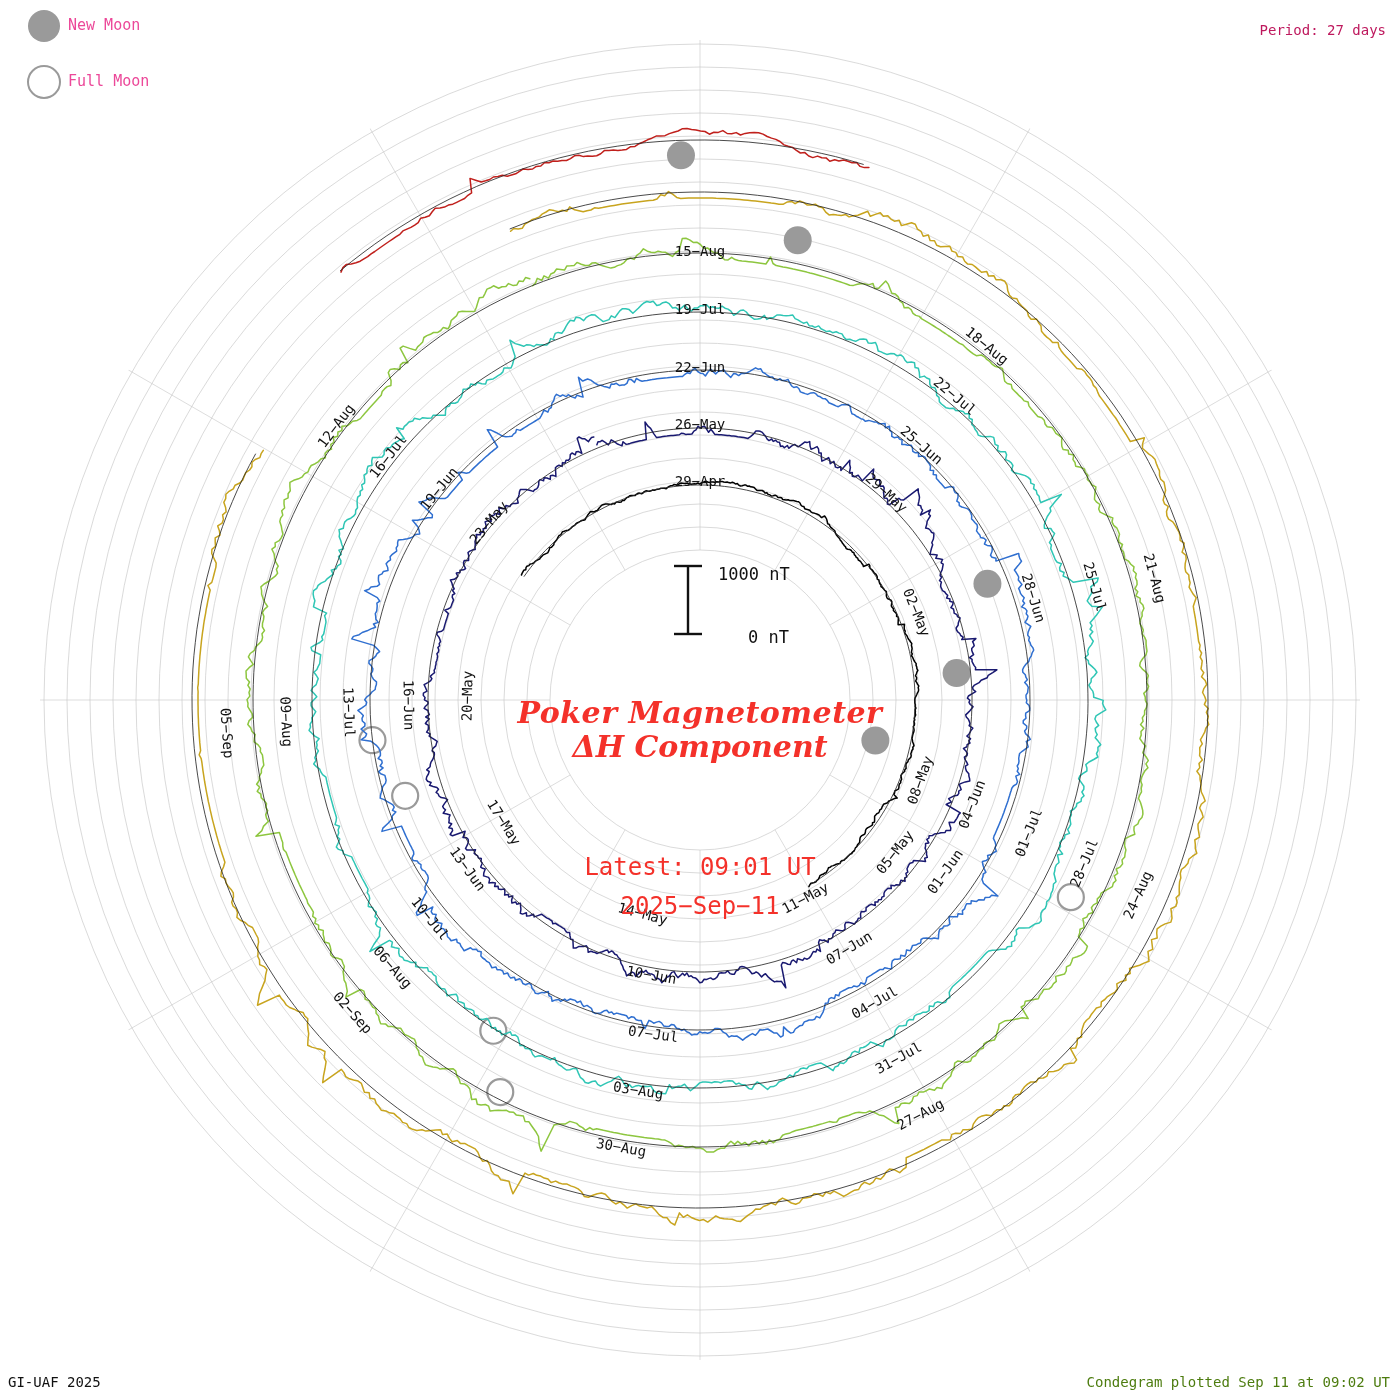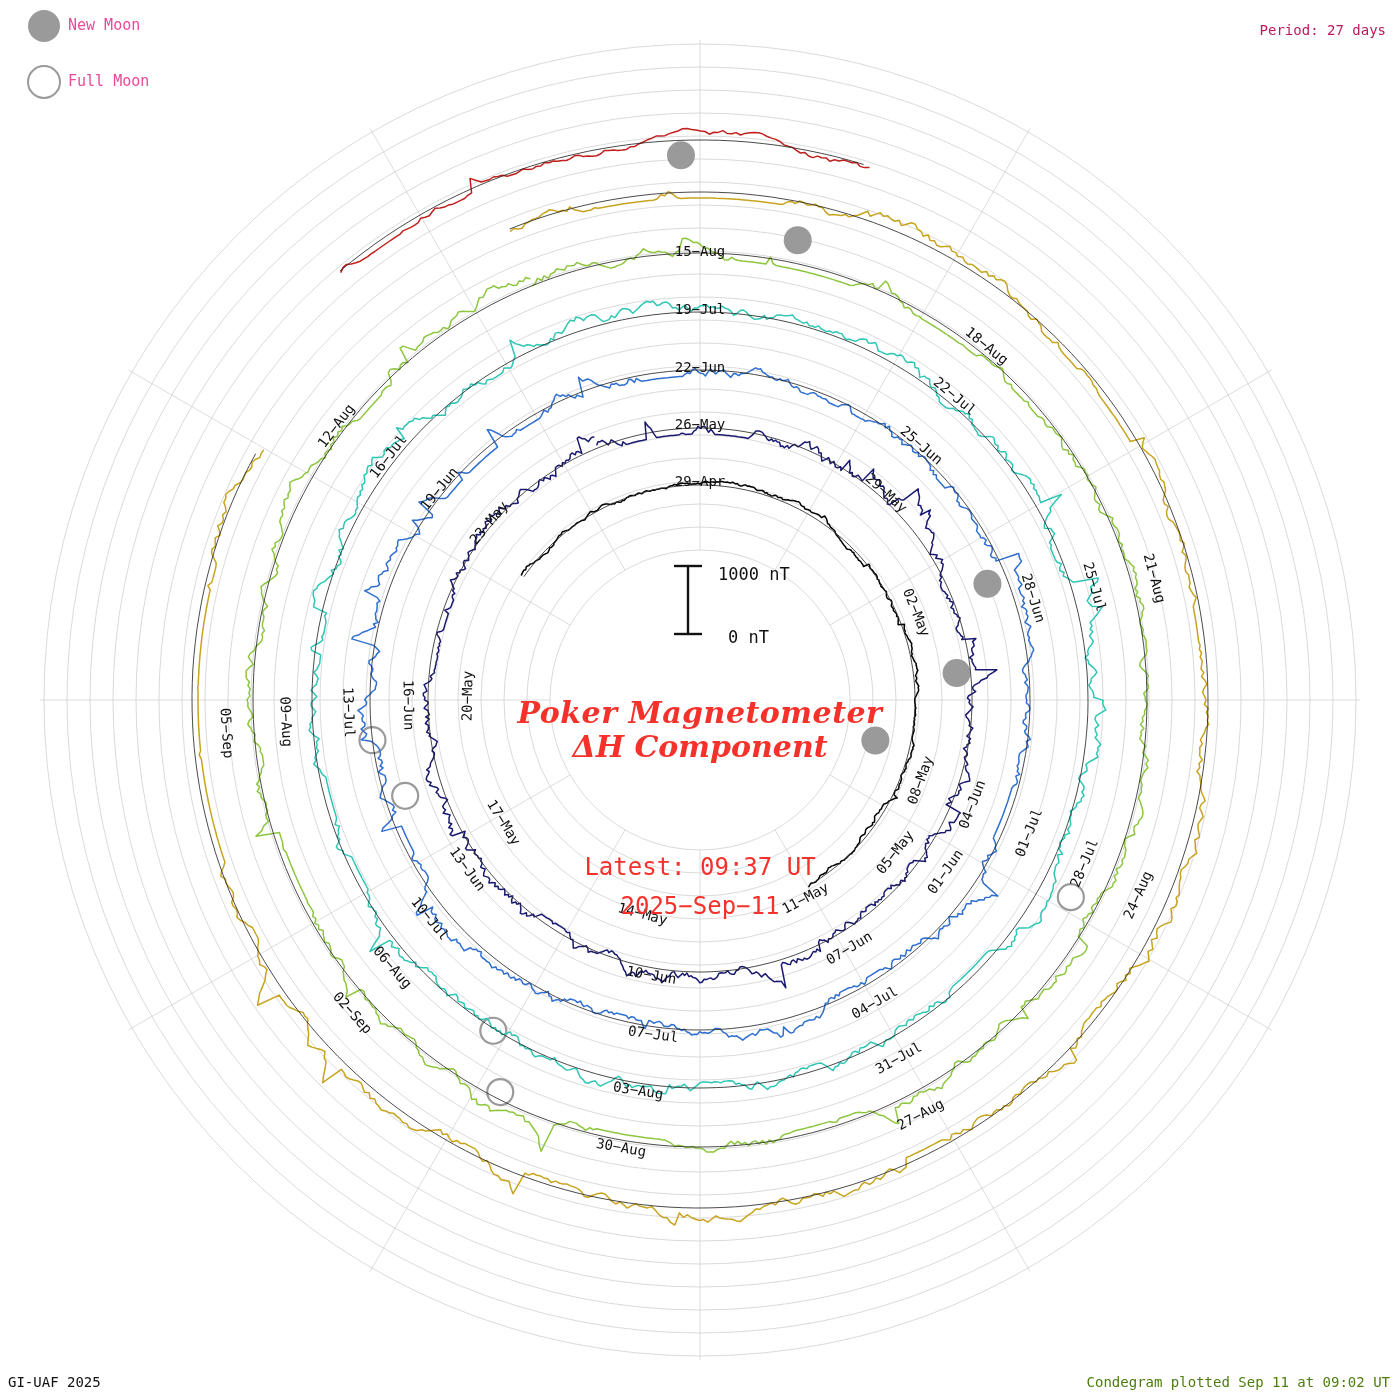--- a/index.html
+++ b/index.html
@@ -64,21 +64,21 @@
     font-size:24px;
   }
   .scale-text{
     position:absolute;
     font-family:"DejaVu Sans Mono", monospace;
     font-size:17px;
     color:#111;
     white-space:nowrap;
   }
   #scale-top-label{left:718px;top:564px;}
-  #scale-bottom-label{left:728px;top:627px;}
+  #scale-bottom-label{left:748px;top:627px;}
 </style>
 </head>
 <body>
 
 <div id="stage">
 
   <svg id="condegram" viewBox="0 0 1400 1400">
     <defs>
       <clipPath id="plotclip">
           <circle cx="700" cy="700" r="660"></circle>
@@ -304,15 +304,15 @@
   <div class="legend-label" id="legend-full-moon-label">Full Moon</div>
   <div id="period-label">Period: 27 days</div>
   <div id="credit-label">GI-UAF 2025</div>
   <div id="plotted-label">Condegram plotted Sep 11 at 09:02 UT</div>
 
   <div class="scale-text" id="scale-top-label">1000 nT</div>
   <div class="scale-text" id="scale-bottom-label">0 nT</div>
 
   <div class="center-block" id="center-title-1">Poker Magnetometer</div>
   <div class="center-block" id="center-title-2">ΔH Component</div>
-  <div class="center-block" id="center-latest-time">Latest: 09:37 UT</div>
+  <div class="center-block" id="center-latest-time">Latest: 09:01 UT</div>
   <div class="center-block" id="center-latest-date">2025−Sep−11</div>
 </div>
 
 </body></html>

